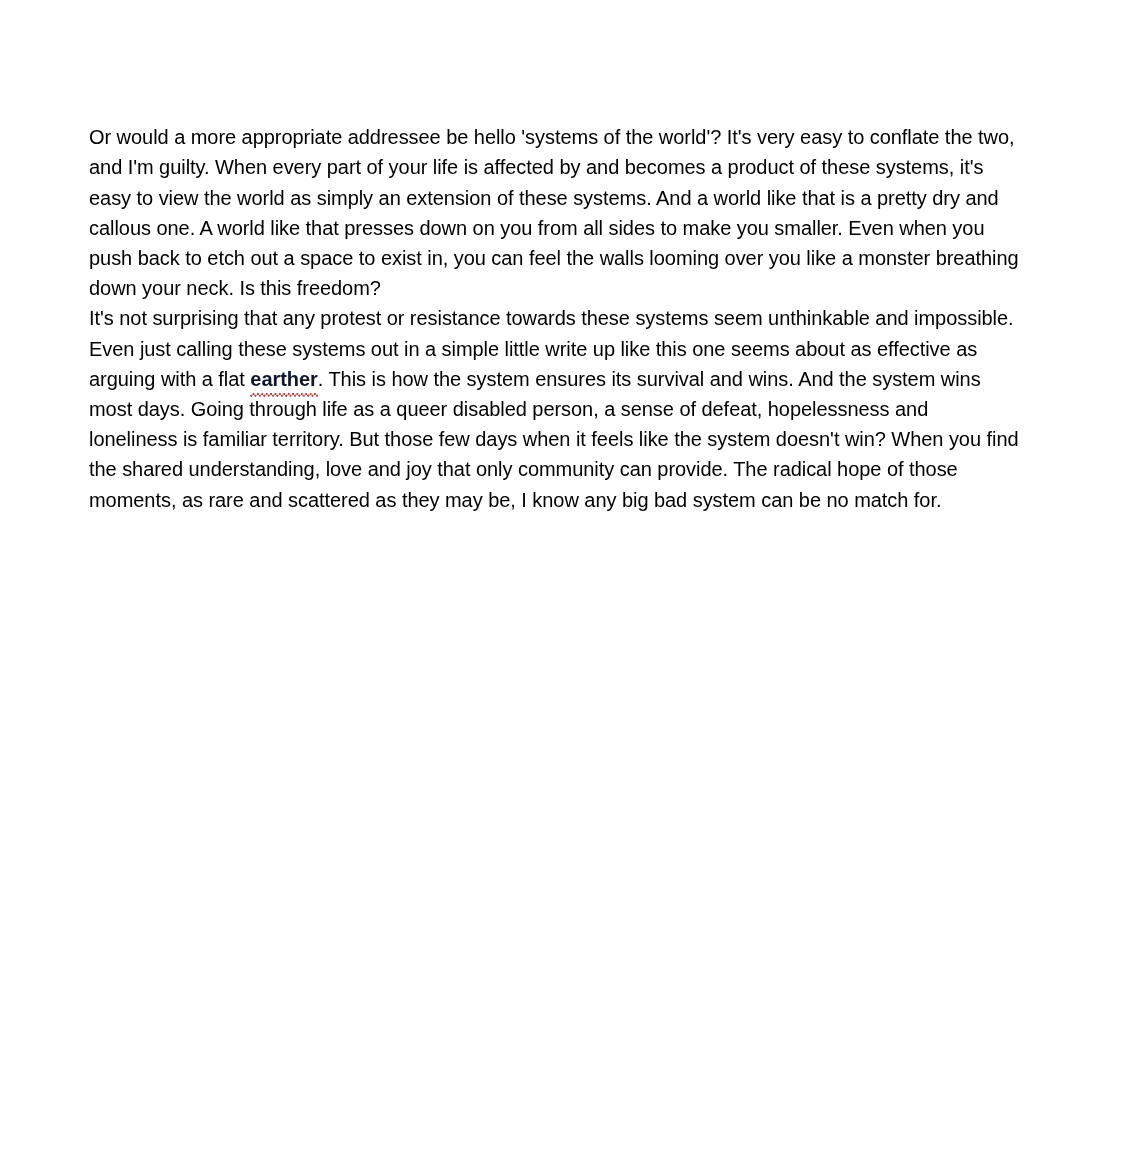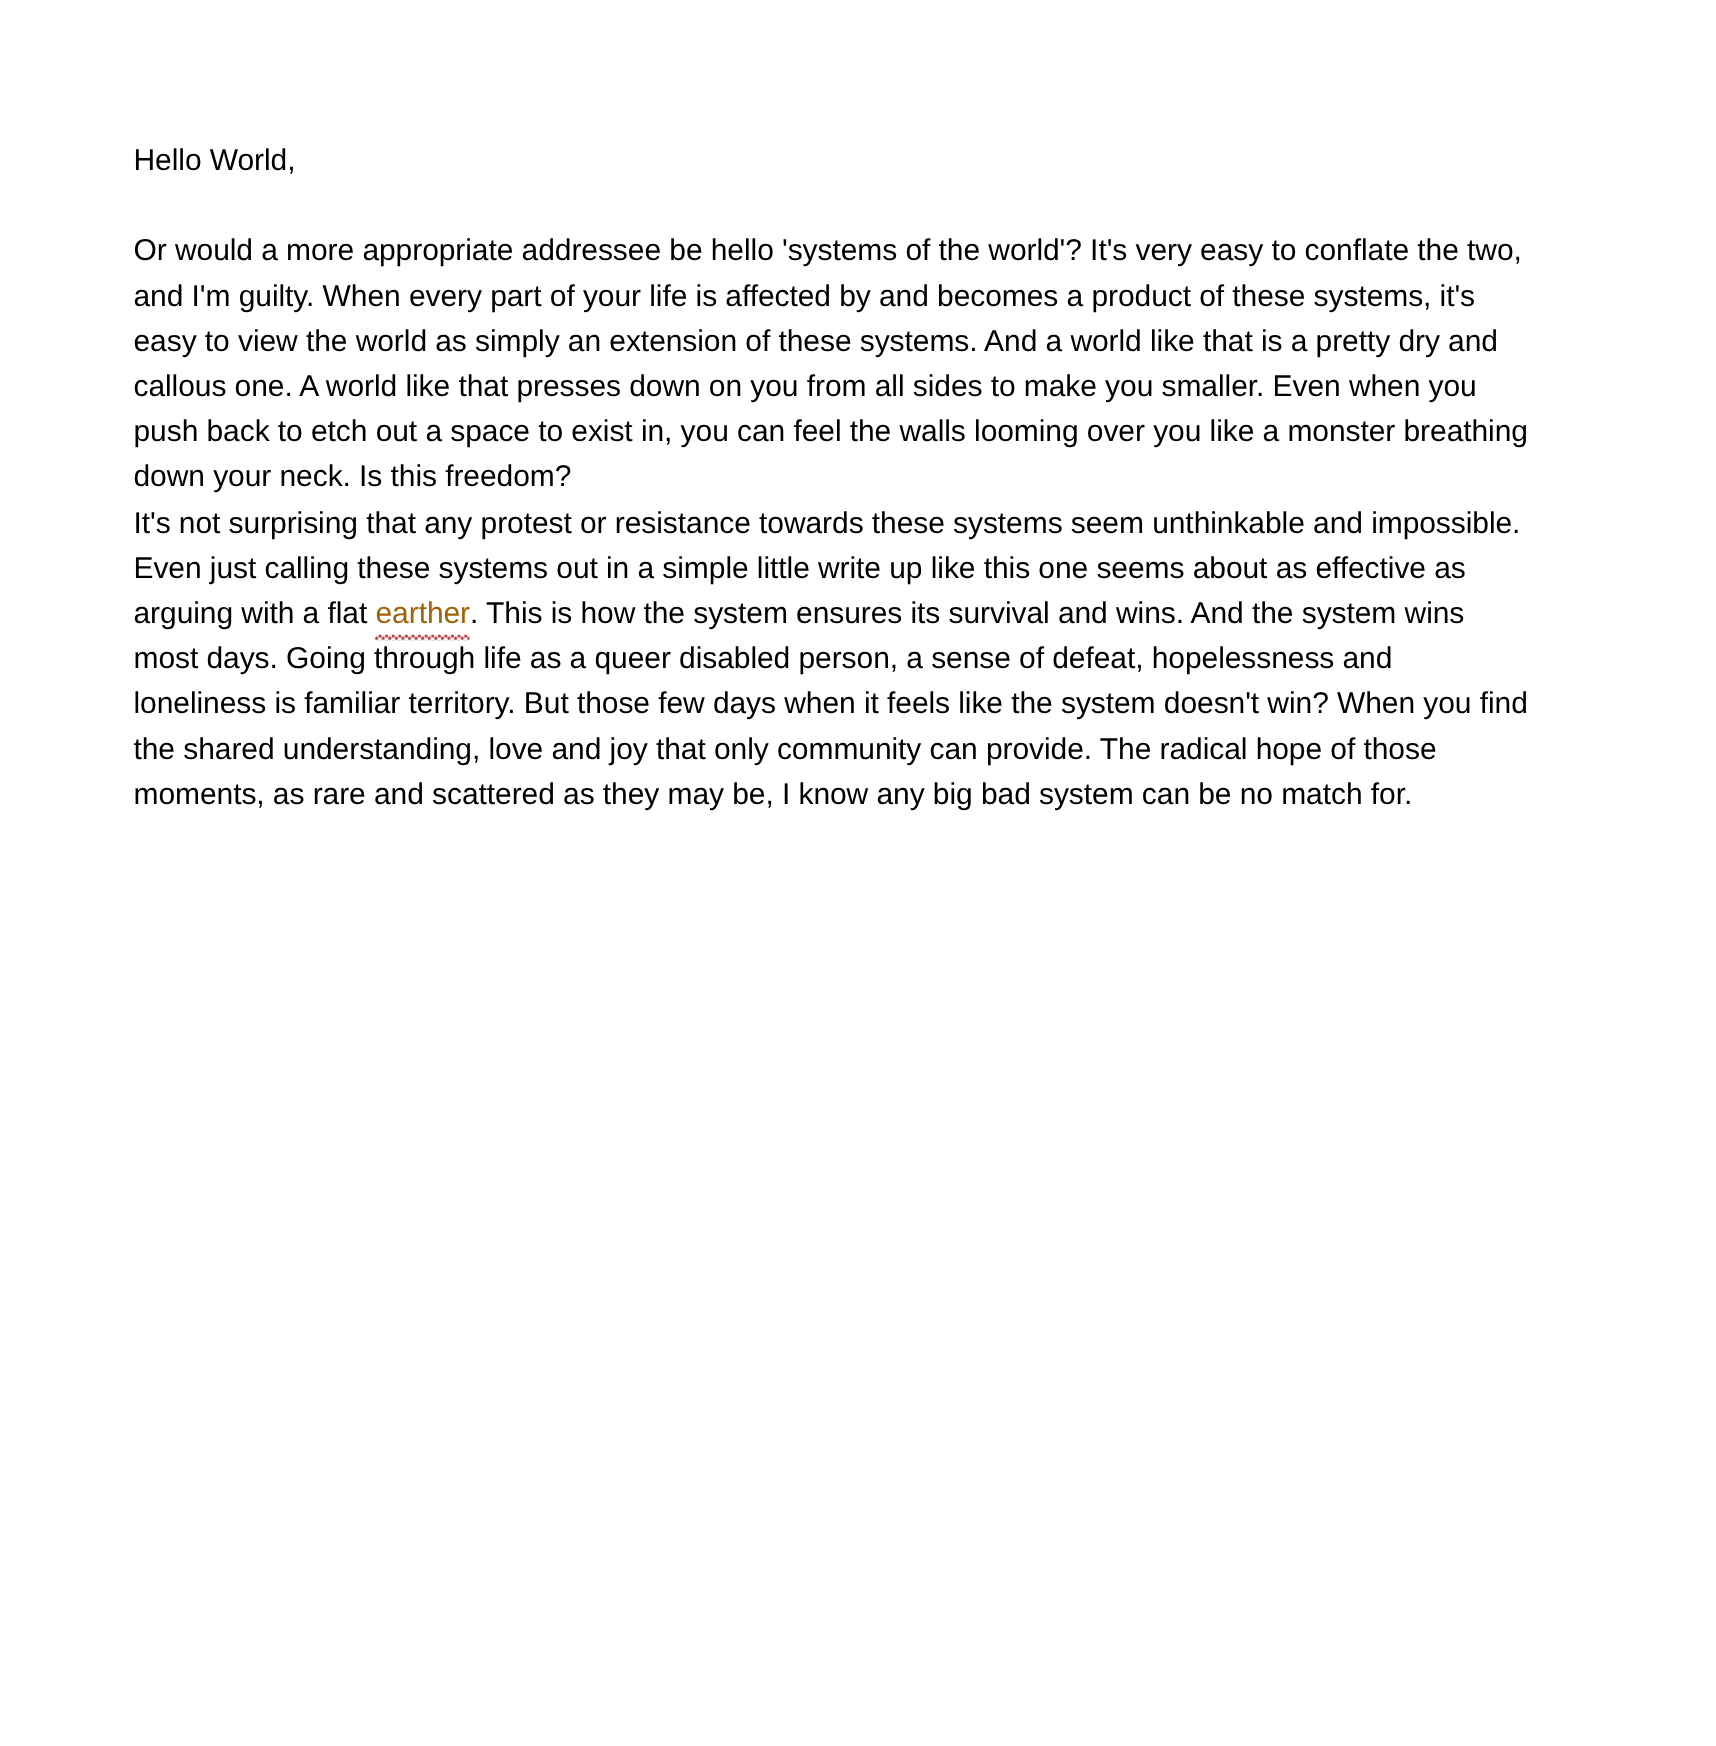--- a/index.html
+++ b/index.html
@@ -45,21 +45,22 @@
   }
 
   .para-gap {
     height: 30.2px;
   }
 
   
   .misspelled {
     position: relative;
     display: inline-block;
-    color: #a16207;
+    color: #0f172a;
+    font-weight: bold;
   }
   .misspelled::after {
     content: "";
     position: absolute;
     left: 0;
     right: 0;
     bottom: -3px;
     height: 4px;
     background-image:
       radial-gradient(circle at 1.1px 2.6px, #b44040 0.95px, rgba(180,64,64,0) 1.25px),
@@ -70,21 +71,20 @@
     pointer-events: none;
   }
 </style>
 </head>
 <body>
 
 <div id="document-page">
 
   <div id="document-body">
 
-    <p class="doc-para">Hello World,</p>
 
     <div class="para-gap"></div>
 
     <p class="doc-para">Or would a more appropriate addressee be hello 'systems of the world'? It's very easy to conflate the two, and I'm guilty. When every part of your life is affected by and becomes a product of these systems, it's easy to view the world as simply an extension of these systems. And a world like that is a pretty dry and callous one. A world like that presses down on you from all sides to make you smaller. Even when you push back to etch out a space to exist in, you can feel the walls looming over you like a monster breathing down your neck. Is this freedom?</p>
 
     <p class="doc-para"><span>It's not surprising that any protest or resistance towards these systems seem unthinkable and impossible. Even just calling these systems out in a simple little write up like this one seems about as effective as arguing with a flat </span><span class="misspelled">earther</span><span>. This is how the system ensures its survival and wins. And the system wins most days. Going through life as a queer disabled person, a sense of defeat, hopelessness and loneliness is familiar territory. But those few days when it feels like the system doesn't win? When you find the shared understanding, love and joy that only community can provide. The radical hope of those moments, as rare and scattered as they may be, I know any big bad system can be no match for.</span></p>
 
   </div>
 
 </div>

